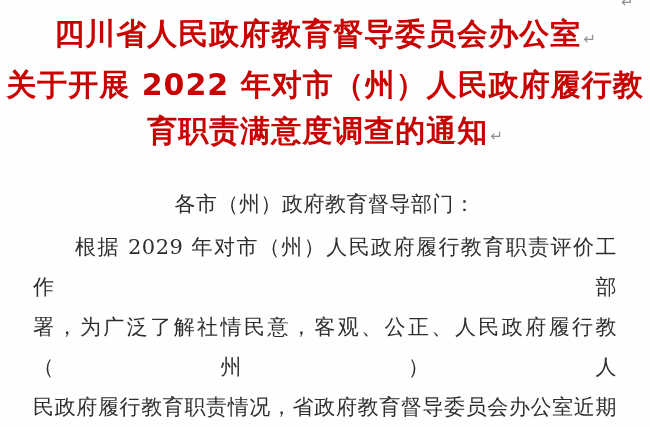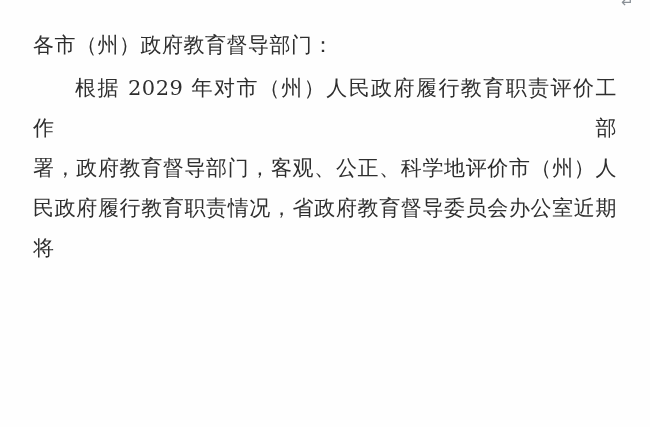--- a/index.html
+++ b/index.html
@@ -46,41 +46,46 @@
     vertical-align: baseline;
   }
   .doc-body {
     margin: 25px 33px 0 33px;
     width: 584px;
     color: var(--body-text, #2e2e2e);
     font-size: 21px;
     line-height: 40px;
     letter-spacing: 0.5px;
   }
-  .salutation { text-align: left; }
+  .salutation { text-align: center; }
   .para { margin-top: 3px; }
   .p-line {
     text-align: justify;
     text-justify: inter-ideograph;
   }
   .p-line.just { text-align-last: justify; }
   .p-line.indent { text-indent: 42px; }
 </style>
 </head>
 <body>
 
 <div class="page">
 
   <span class="corner-mark">↵</span>
 
+  <div class="title">
+    <div class="title-line"><span>四川省人民政府教育督导委员会办公室</span><span class="return-mark">↵</span></div>
+    <div class="title-line"><span>关于开展 2022 年对市（州）人民政府履行教</span></div>
+    <div class="title-line"><span>育职责满意度调查的通知</span><span class="return-mark">↵</span></div>
+  </div>
 
   <div class="doc-body">
     <div class="salutation">各市（州）政府教育督导部门：</div>
 
     <div class="para">
       <div class="p-line just indent">根据 2029 年对市（州）人民政府履行教育职责评价工作部</div>
-      <div class="p-line just">署，政府教育督导部门，客观、公正、科学地评价市（州）人</div>
+      <div class="p-line just">署，为广泛了解社情民意，客观、公正、人民政府履行教（州）人</div>
       <div class="p-line just">民政府履行教育职责情况，省政府教育督导委员会办公室近期将</div>
 
     </div>
   </div>
 
 </div>
 
 </body></html>

